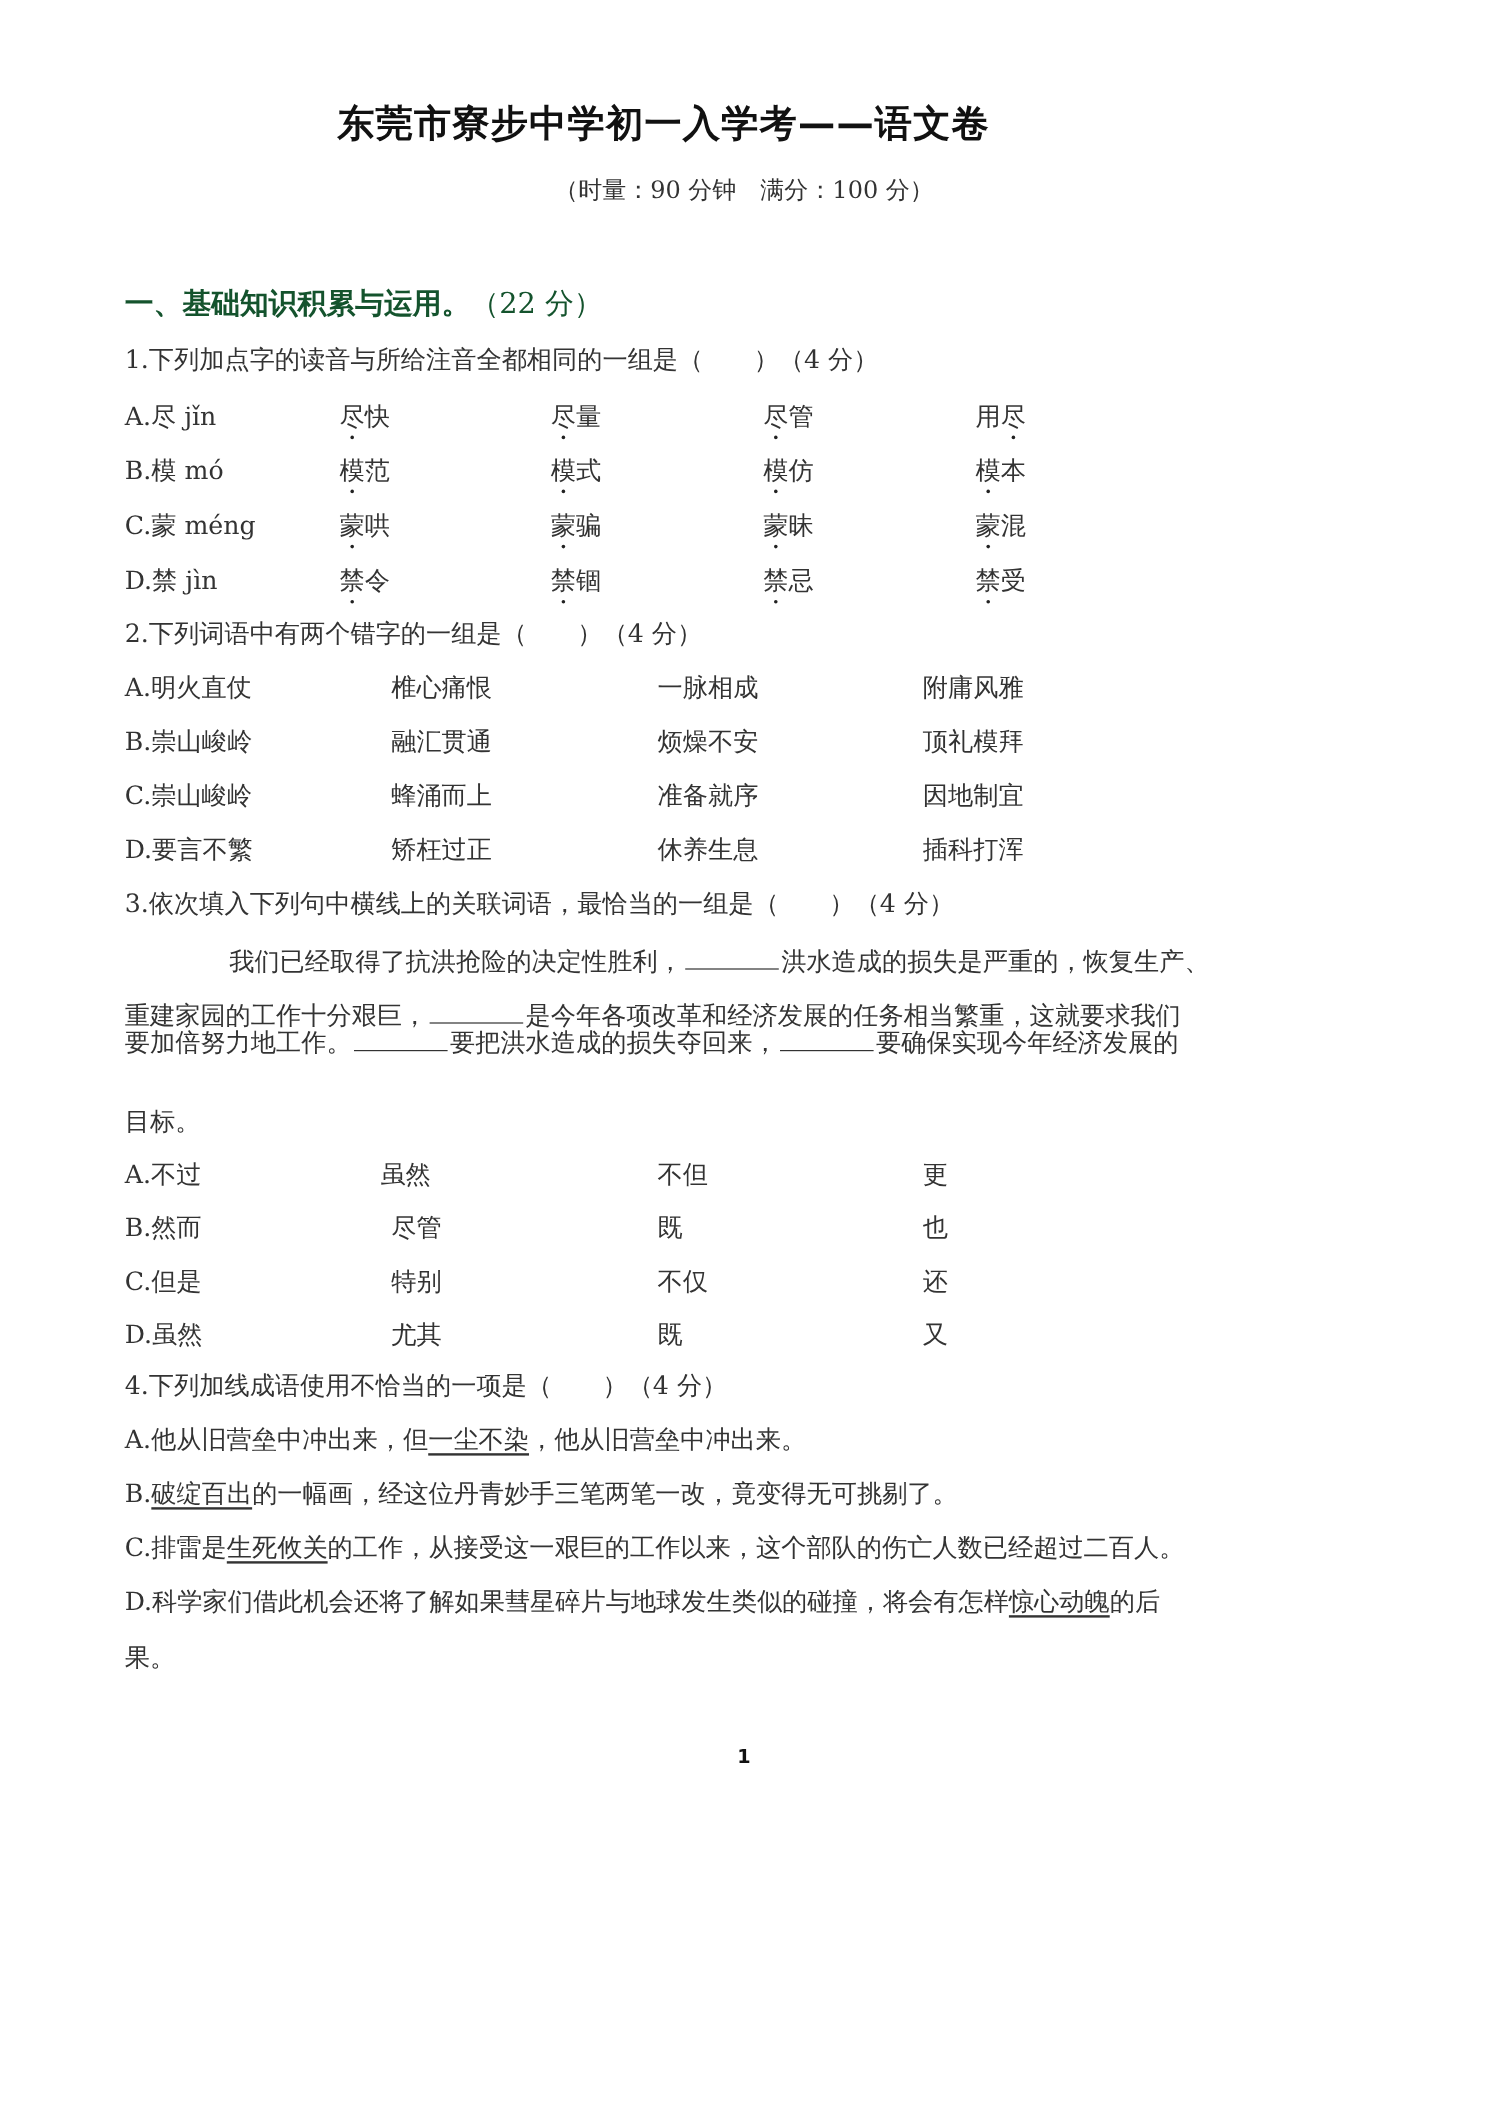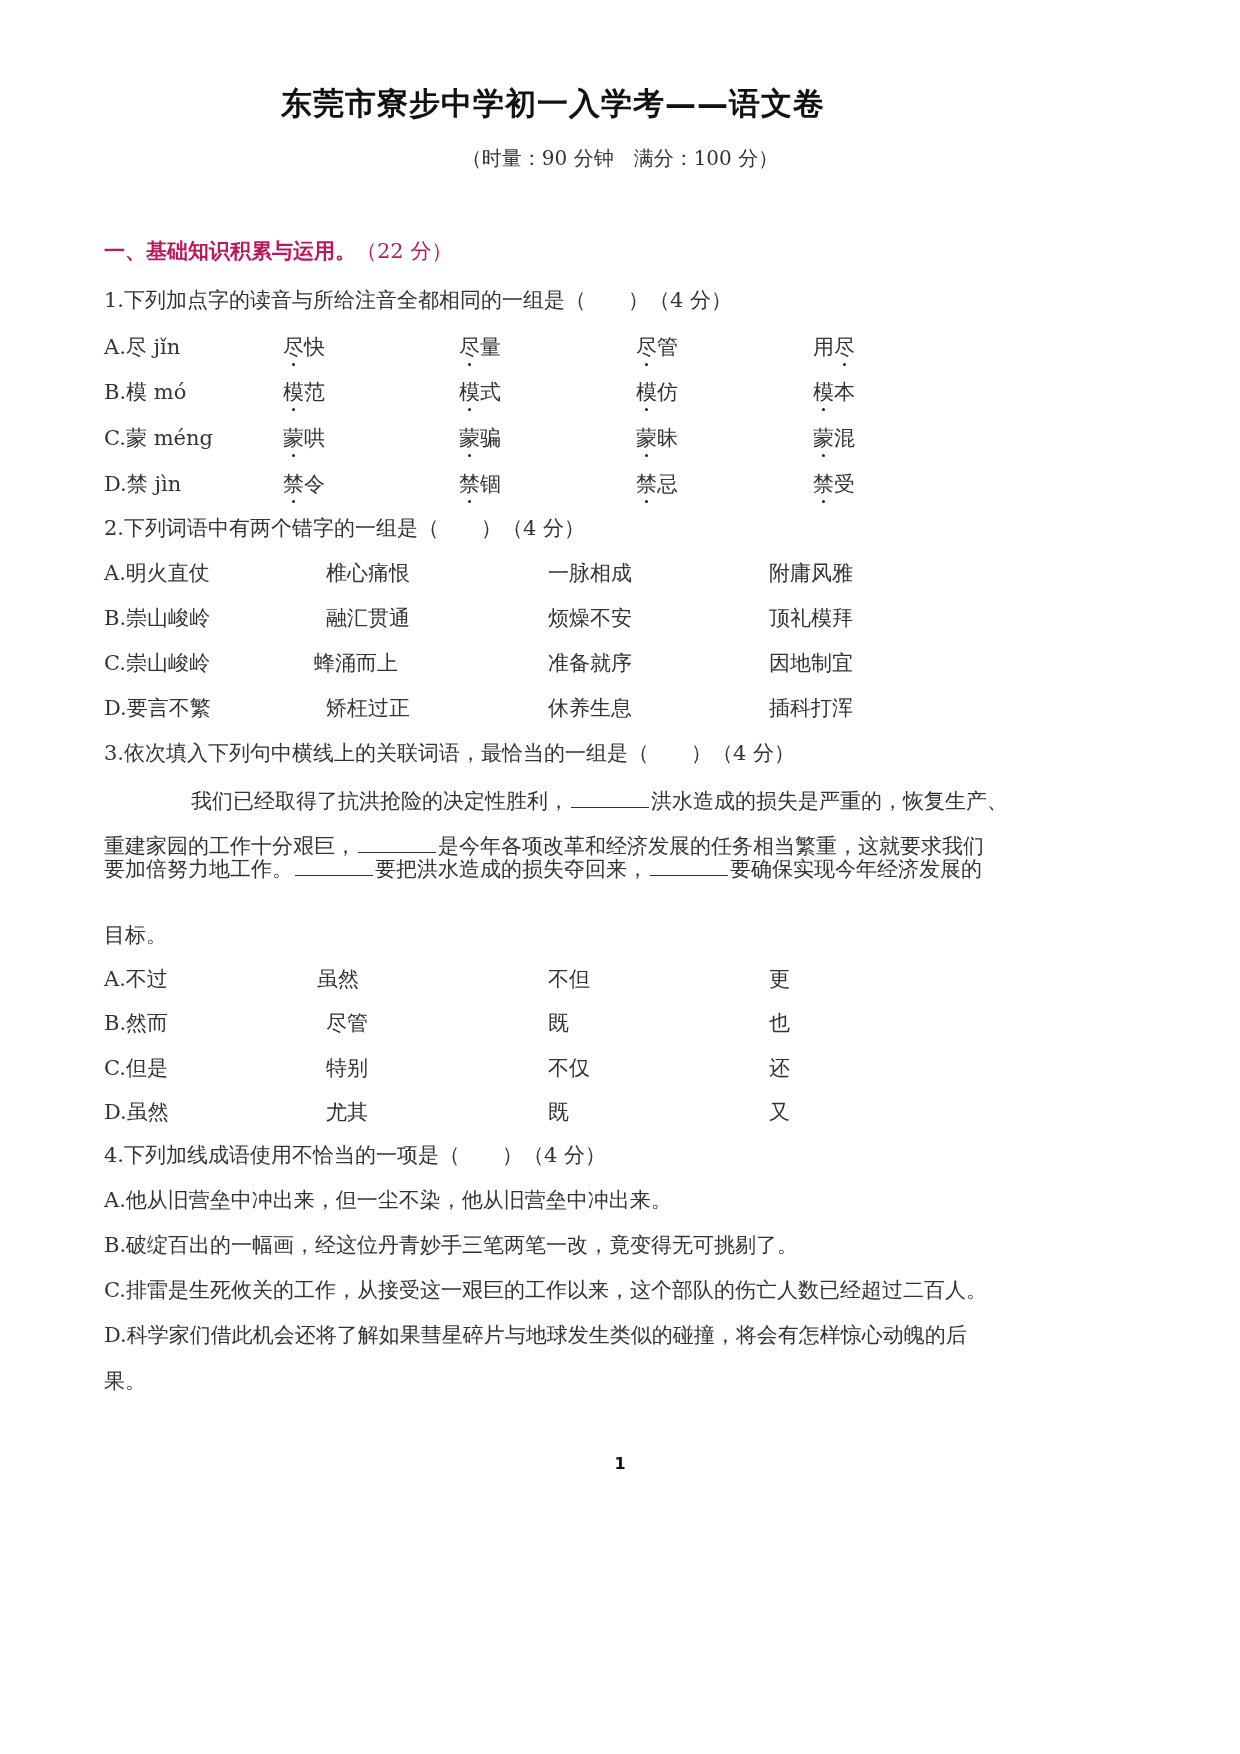--- a/index.html
+++ b/index.html
@@ -2,30 +2,30 @@
 <html><head>
 <meta charset="utf-8">
 <style>
   html, body { margin: 0; padding: 0; background: #ffffff; }
   body { width: 1240px; height: 1754px; position: relative; overflow: hidden;
          font-family: "DejaVu Serif", "Liberation Serif", serif; color: #2a2a2a; }
   .abs { position: absolute; white-space: nowrap; line-height: 1; }
   .title { left: 0; width: 1106px; text-align: center; top: 88px; font-size: 31px; font-weight: bold;
            font-family: "DejaVu Sans", "Liberation Sans", sans-serif; color: #111; letter-spacing: 1px; }
   .subtitle { left: 0; width: 1240px; text-align: center; top: 148px; font-size: 20px; color: #333; }
-  .section { left: 104px; top: 241px; font-size: 21px; color: #be185d; }
+  .section { left: 104px; top: 241px; font-size: 24px; color: #14532d; }
   .section b { font-family: "DejaVu Sans", "Liberation Sans", sans-serif; font-weight: bold; }
   .q { left: 104px; font-size: 21px; color: #333; }
   .opt { font-size: 21px; color: #333; }
   .dot { position: relative; display: inline-block; }
   .dot::after { content: ""; position: absolute; left: 50%; bottom: -8px; width: 3px; height: 3px;
                 margin-left: -1.5px; background: #222; border-radius: 50%; }
   .passage { left: 104px; font-size: 21px; color: #333; }
   .blank { display: inline-block; width: 78px; border-bottom: 1.5px solid #333; height: 18px; vertical-align: baseline; margin: 0 2px; }
-  .ul { text-underline-offset: 4px; text-decoration-thickness: 1.5px; }
+  .ul { text-decoration: underline; text-underline-offset: 4px; text-decoration-thickness: 1.5px; }
   .pagenum { left: 0; width: 1240px; text-align: center; top: 1456px; font-size: 16px; font-weight: bold;
              font-family: "DejaVu Sans", "Liberation Sans", sans-serif; color: #111; }
 </style>
 </head>
 <body>
 
 <div>
 
   <div class="abs title">东莞市寮步中学初一入学考——语文卷</div>
   <div class="abs subtitle">（时量：90 分钟　满分：100 分）</div>
@@ -62,21 +62,21 @@
   <div id="q2-rows">
       <div class="abs opt" style="top:563px;left:104px">A.明火直仗</div>
       <div class="abs opt" style="top:563px;left:326px">椎心痛恨</div>
       <div class="abs opt" style="top:563px;left:548px">一脉相成</div>
       <div class="abs opt" style="top:563px;left:769px">附庸风雅</div>
       <div class="abs opt" style="top:608px;left:104px">B.崇山峻岭</div>
       <div class="abs opt" style="top:608px;left:326px">融汇贯通</div>
       <div class="abs opt" style="top:608px;left:548px">烦燥不安</div>
       <div class="abs opt" style="top:608px;left:769px">顶礼模拜</div>
       <div class="abs opt" style="top:653px;left:104px">C.崇山峻岭</div>
-      <div class="abs opt" style="top:653px;left:314px">蜂涌而上</div>
+      <div class="abs opt" style="top:653px;left:326px">蜂涌而上</div>
       <div class="abs opt" style="top:653px;left:548px">准备就序</div>
       <div class="abs opt" style="top:653px;left:769px">因地制宜</div>
       <div class="abs opt" style="top:698px;left:104px">D.要言不繁</div>
       <div class="abs opt" style="top:698px;left:326px">矫枉过正</div>
       <div class="abs opt" style="top:698px;left:548px">休养生息</div>
       <div class="abs opt" style="top:698px;left:769px">插科打浑</div>
     </div>
 
   <div class="abs q" style="top:743px">3.依次填入下列句中横线上的关联词语，最恰当的一组是（　　）（4 分）</div>
 

